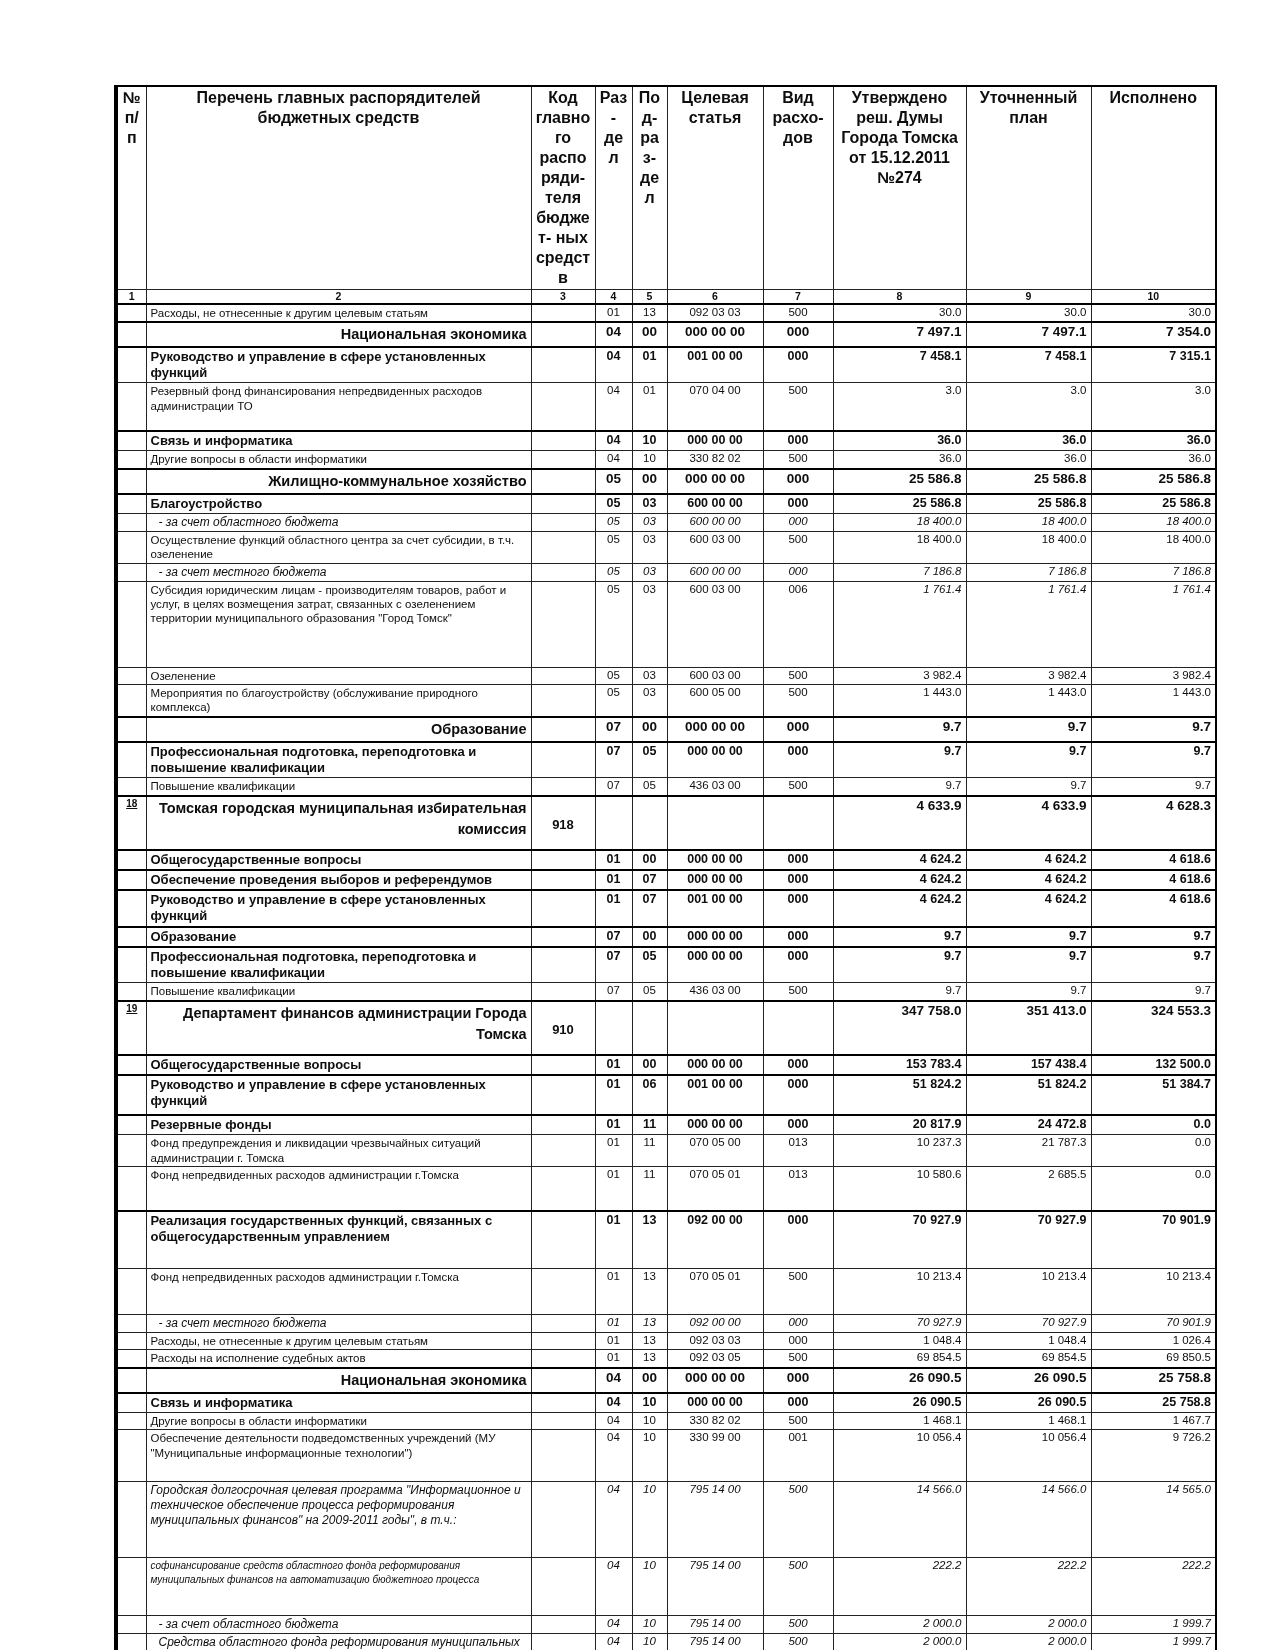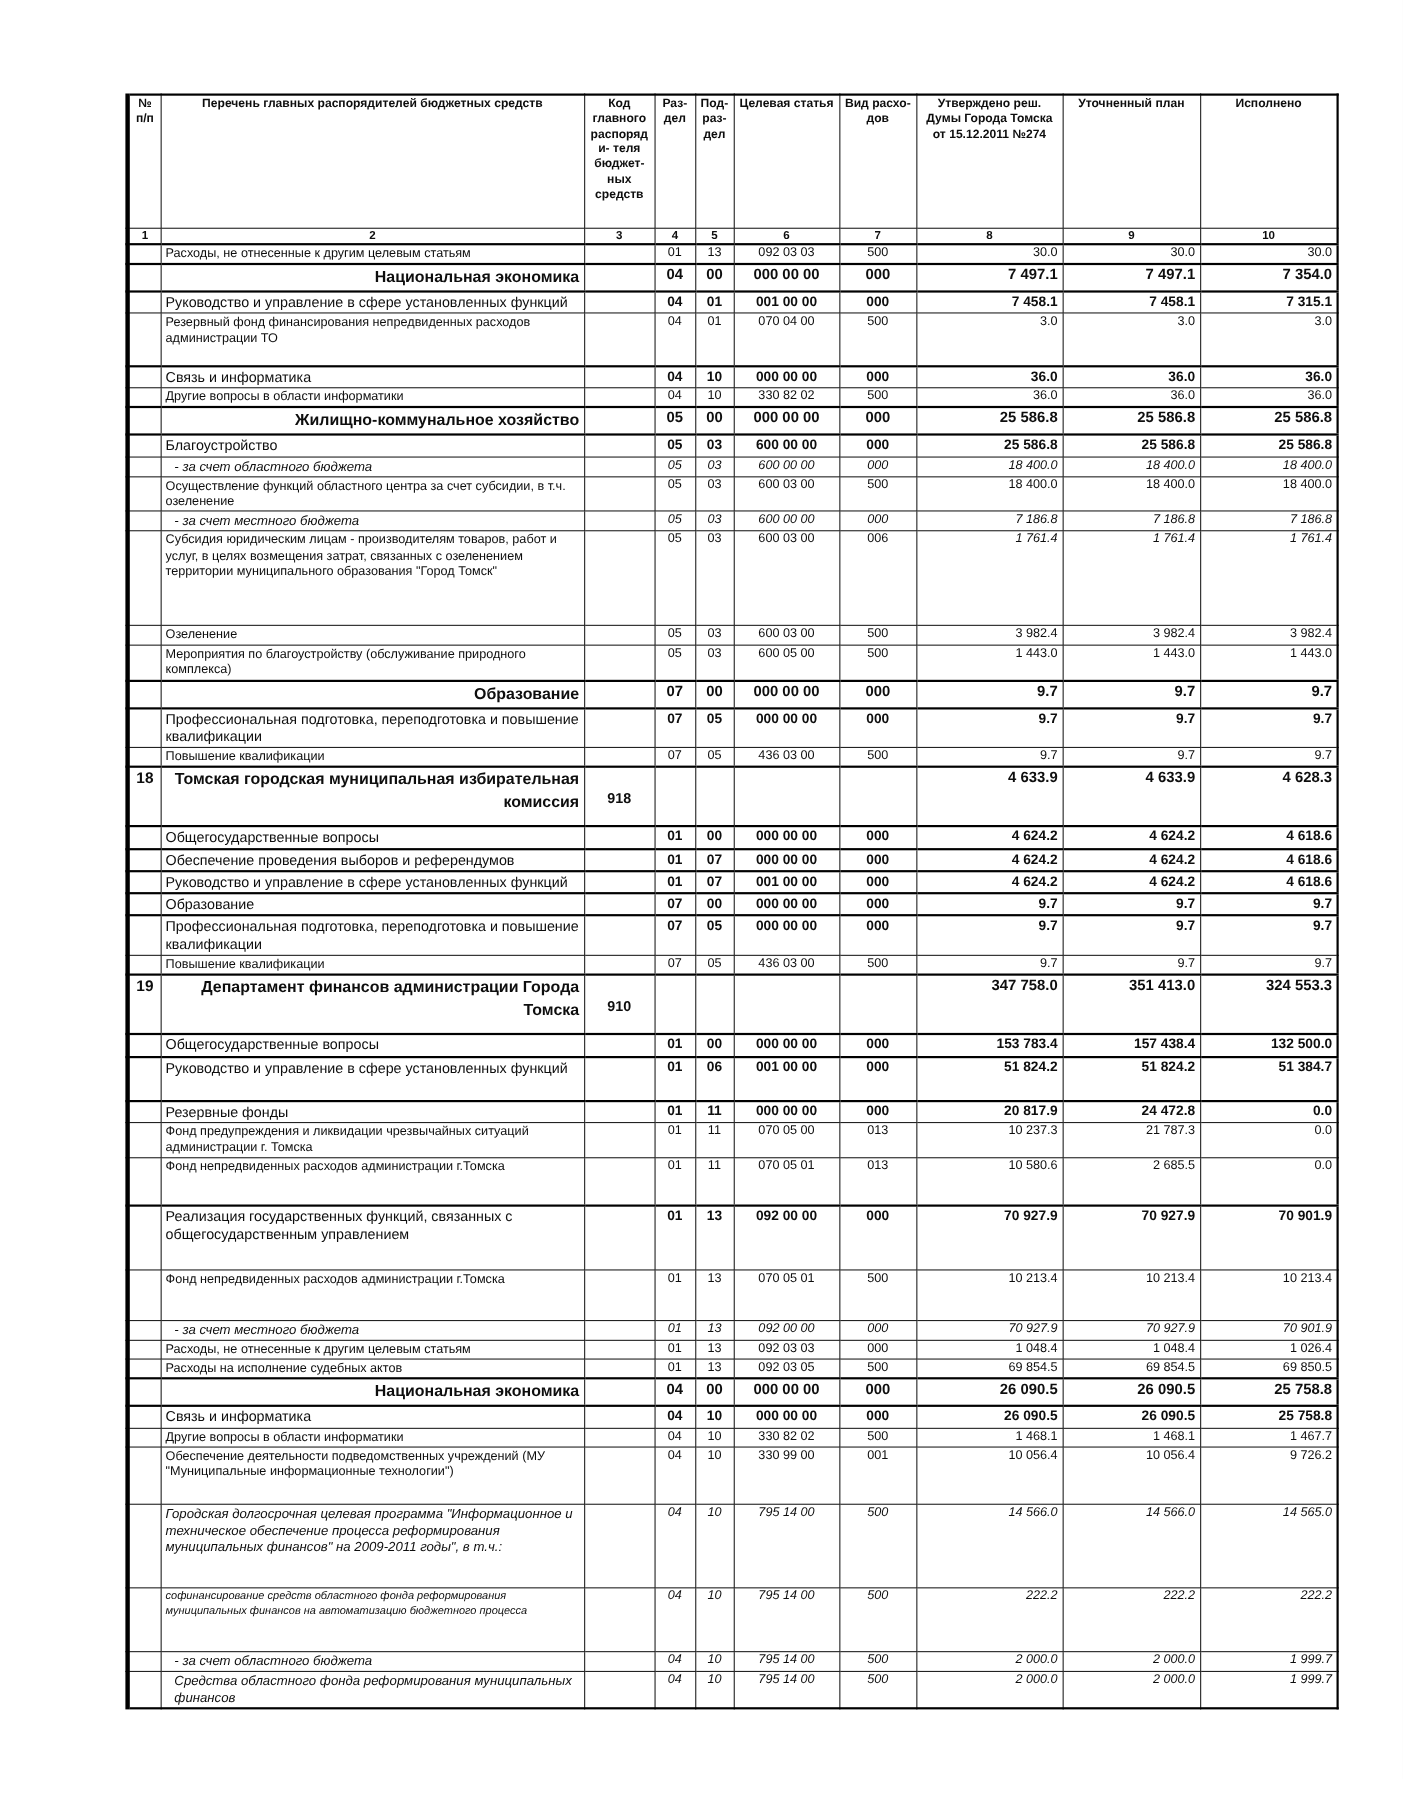--- a/index.html
+++ b/index.html
@@ -14,38 +14,38 @@
   table.budget {
     position:absolute; left:114px; top:85px; width:1101px;
     border-collapse:collapse; table-layout:fixed;
     border:2px solid #000; border-left:4px solid #000;
   }
   .budget th, .budget td {
     border:1px solid #222; vertical-align:top;
     padding:1px 4px; overflow:hidden; word-wrap:break-word;
   }
   thead th {
-    font-weight:bold; font-size:11px; line-height:1.25;
+    font-weight:bold; font-size:16px; line-height:1.25;
     text-align:center; padding-top:4px; height:118px;
     border-bottom:1px solid #222; background:#fff;
   }
   tr.colno td {
     font-size:10.5px; font-weight:bold; text-align:center;
     padding:0 2px; line-height:1.2; border-bottom:2px solid #000;
   }
   
-  td.c-num  { text-align:center; font-weight:bold; font-size:14px; }
+  td.c-num  { text-align:center; font-weight:bold; font-size:10px;text-decoration:underline; }
   td.c-code { text-align:center; }
   td.c-sec, td.c-sub, td.c-art, td.c-vid { text-align:center; font-size:11.5px; line-height:1.2; }
   td.c-a, td.c-p, td.c-e { text-align:right; font-size:11.5px; line-height:1.2; white-space:nowrap; }
   td.c-name { text-align:left; font-size:11.5px; line-height:1.25; }
 
   
   tr.s-n  td.c-name { font-size:11.5px; }
-  tr.s-b  td.c-name { font-size:13px;  font-weight:normal; }
+  tr.s-b  td.c-name { font-size:13px;  font-weight:bold; }
   tr.s-B  td.c-name { font-size:14.5px; font-weight:bold; line-height:1.45;text-align:right; }
   tr.s-i  td.c-name { font-size:12px; font-style:italic; }
   tr.s-is td.c-name { font-size:10px;  font-style:italic; line-height:1.35; }
 
   tr.s-b td.c-sec, tr.s-b td.c-sub, tr.s-b td.c-art, tr.s-b td.c-vid,
   tr.s-b td.c-a, tr.s-b td.c-p, tr.s-b td.c-e { font-weight:bold; font-size:12.5px; }
   tr.s-B td.c-sec, tr.s-B td.c-sub, tr.s-B td.c-art, tr.s-B td.c-vid,
   tr.s-B td.c-a, tr.s-B td.c-p, tr.s-B td.c-e { font-weight:bold; font-size:13.5px; }
   tr.s-B td.c-code { font-weight:bold; font-size:13px; padding-top:20px; }
   tr.s-i td.c-sec, tr.s-i td.c-sub, tr.s-i td.c-art, tr.s-i td.c-vid,

